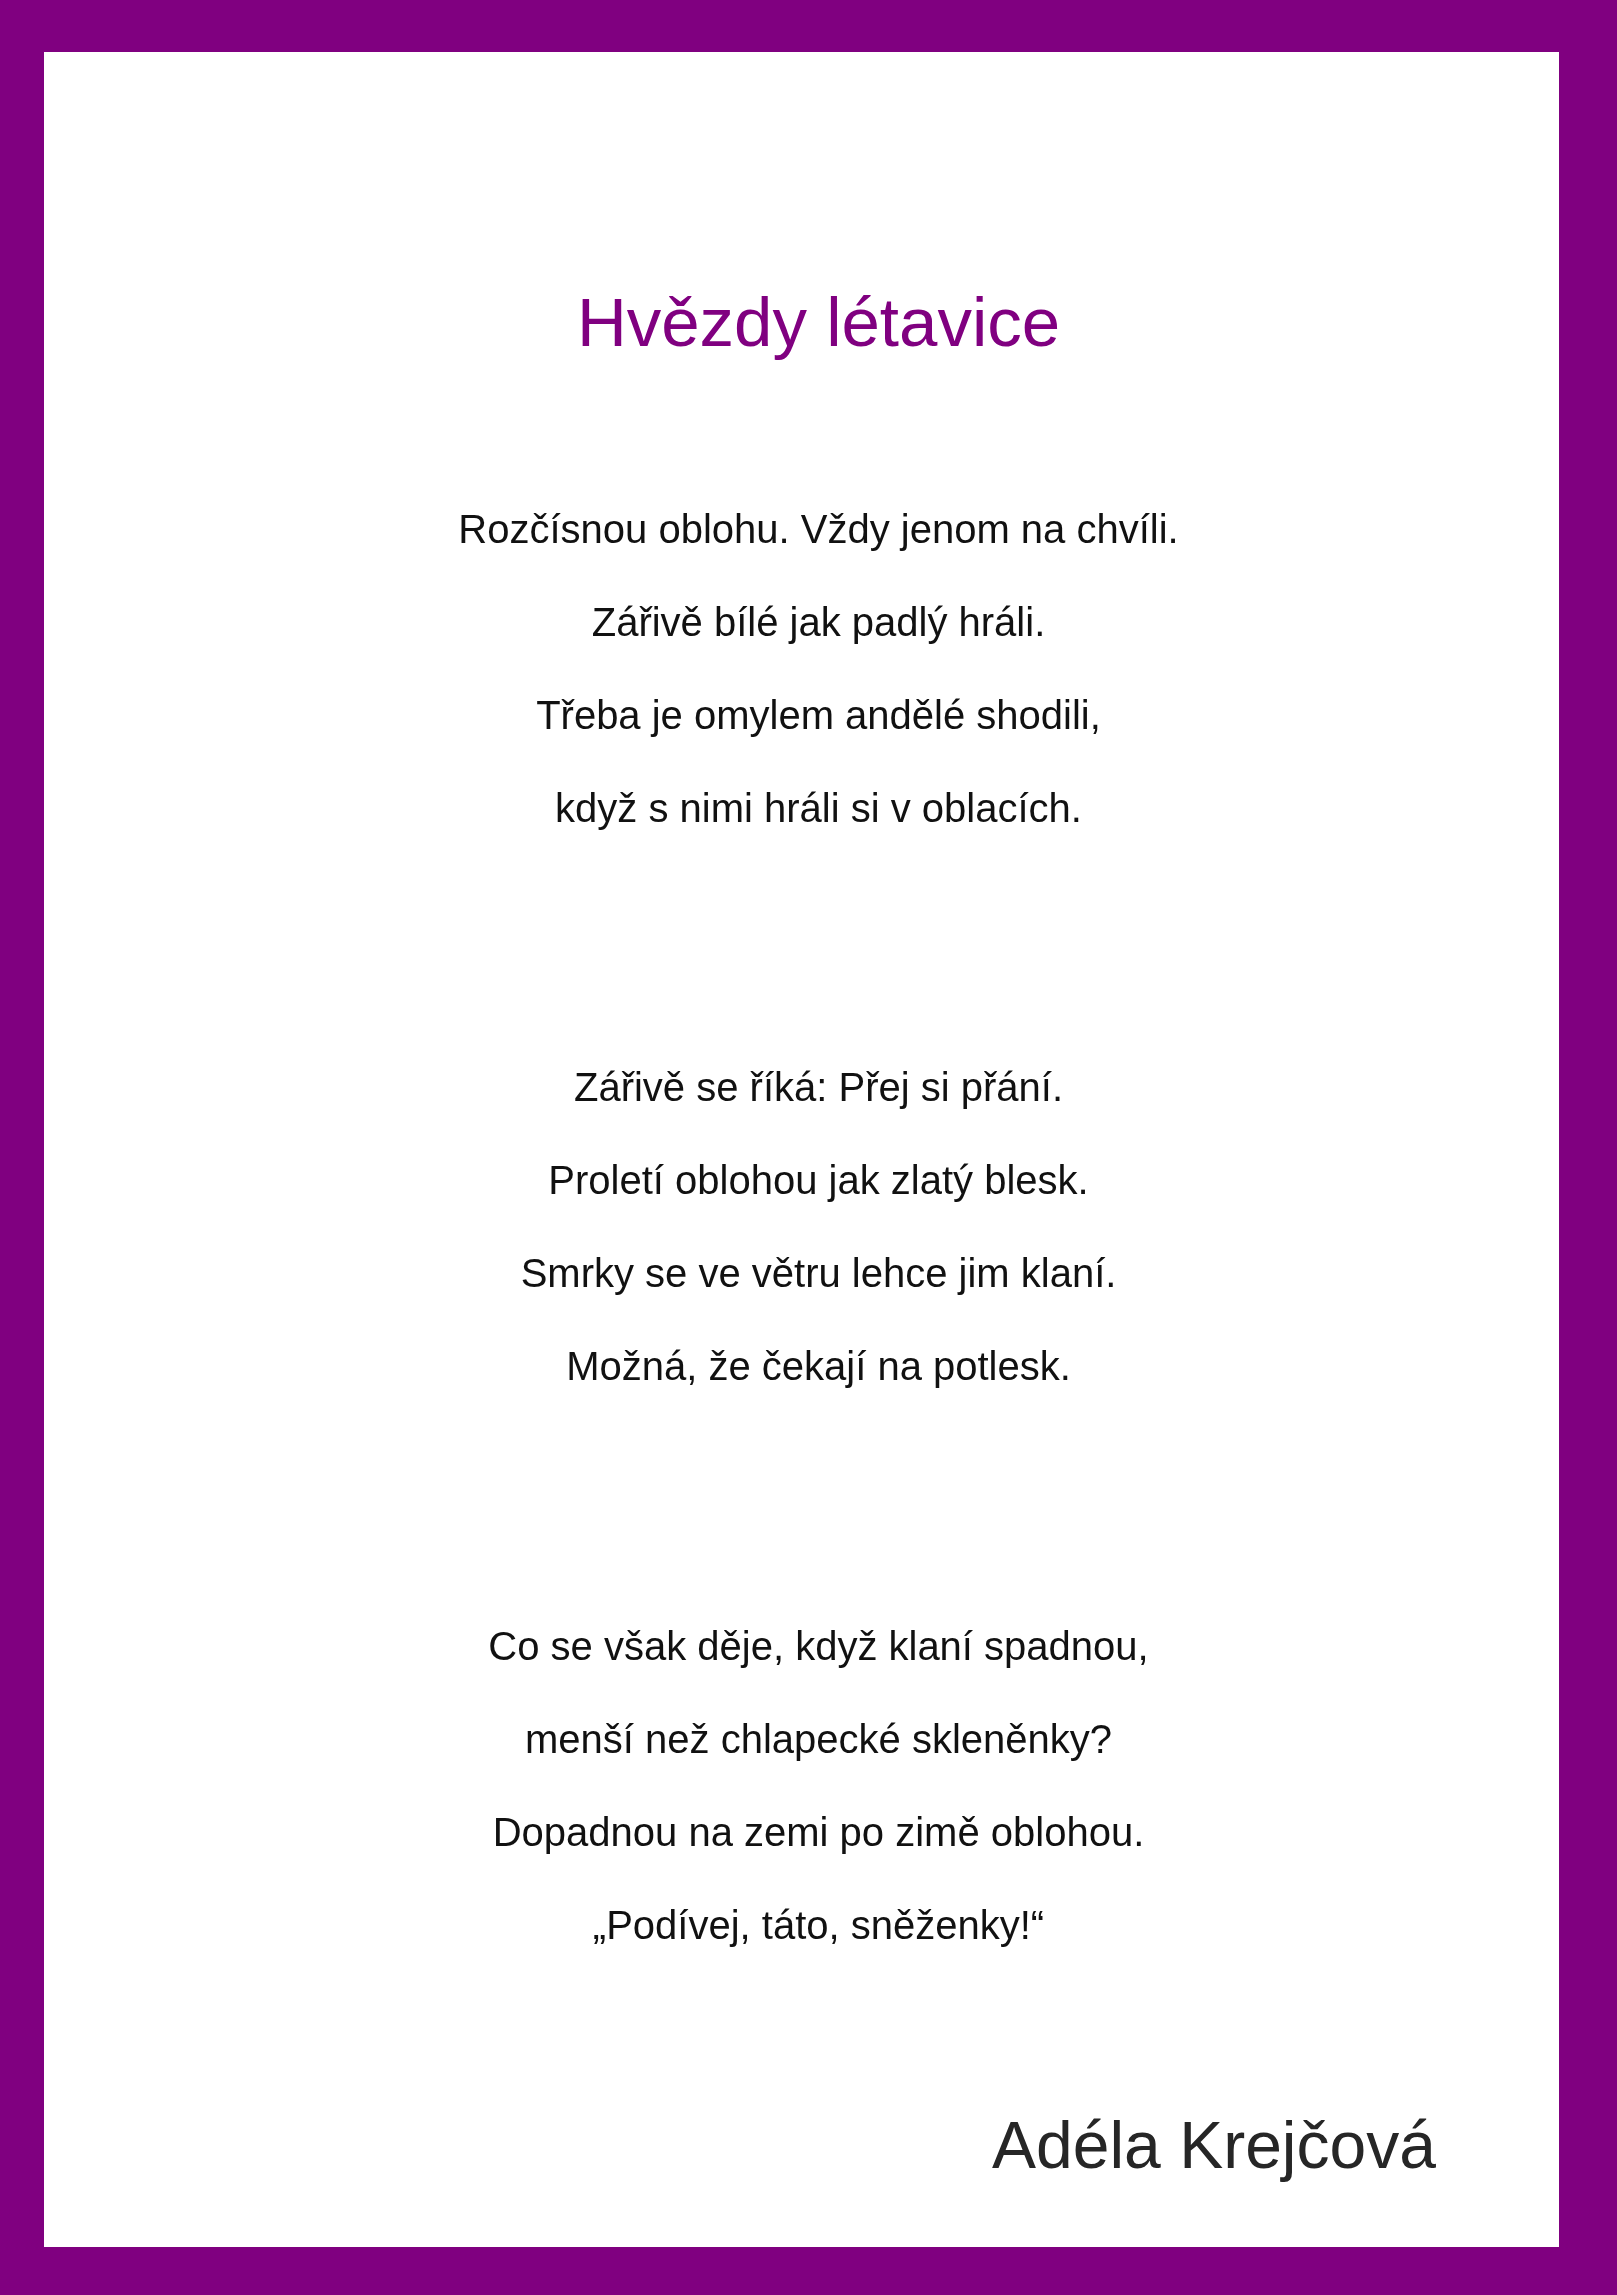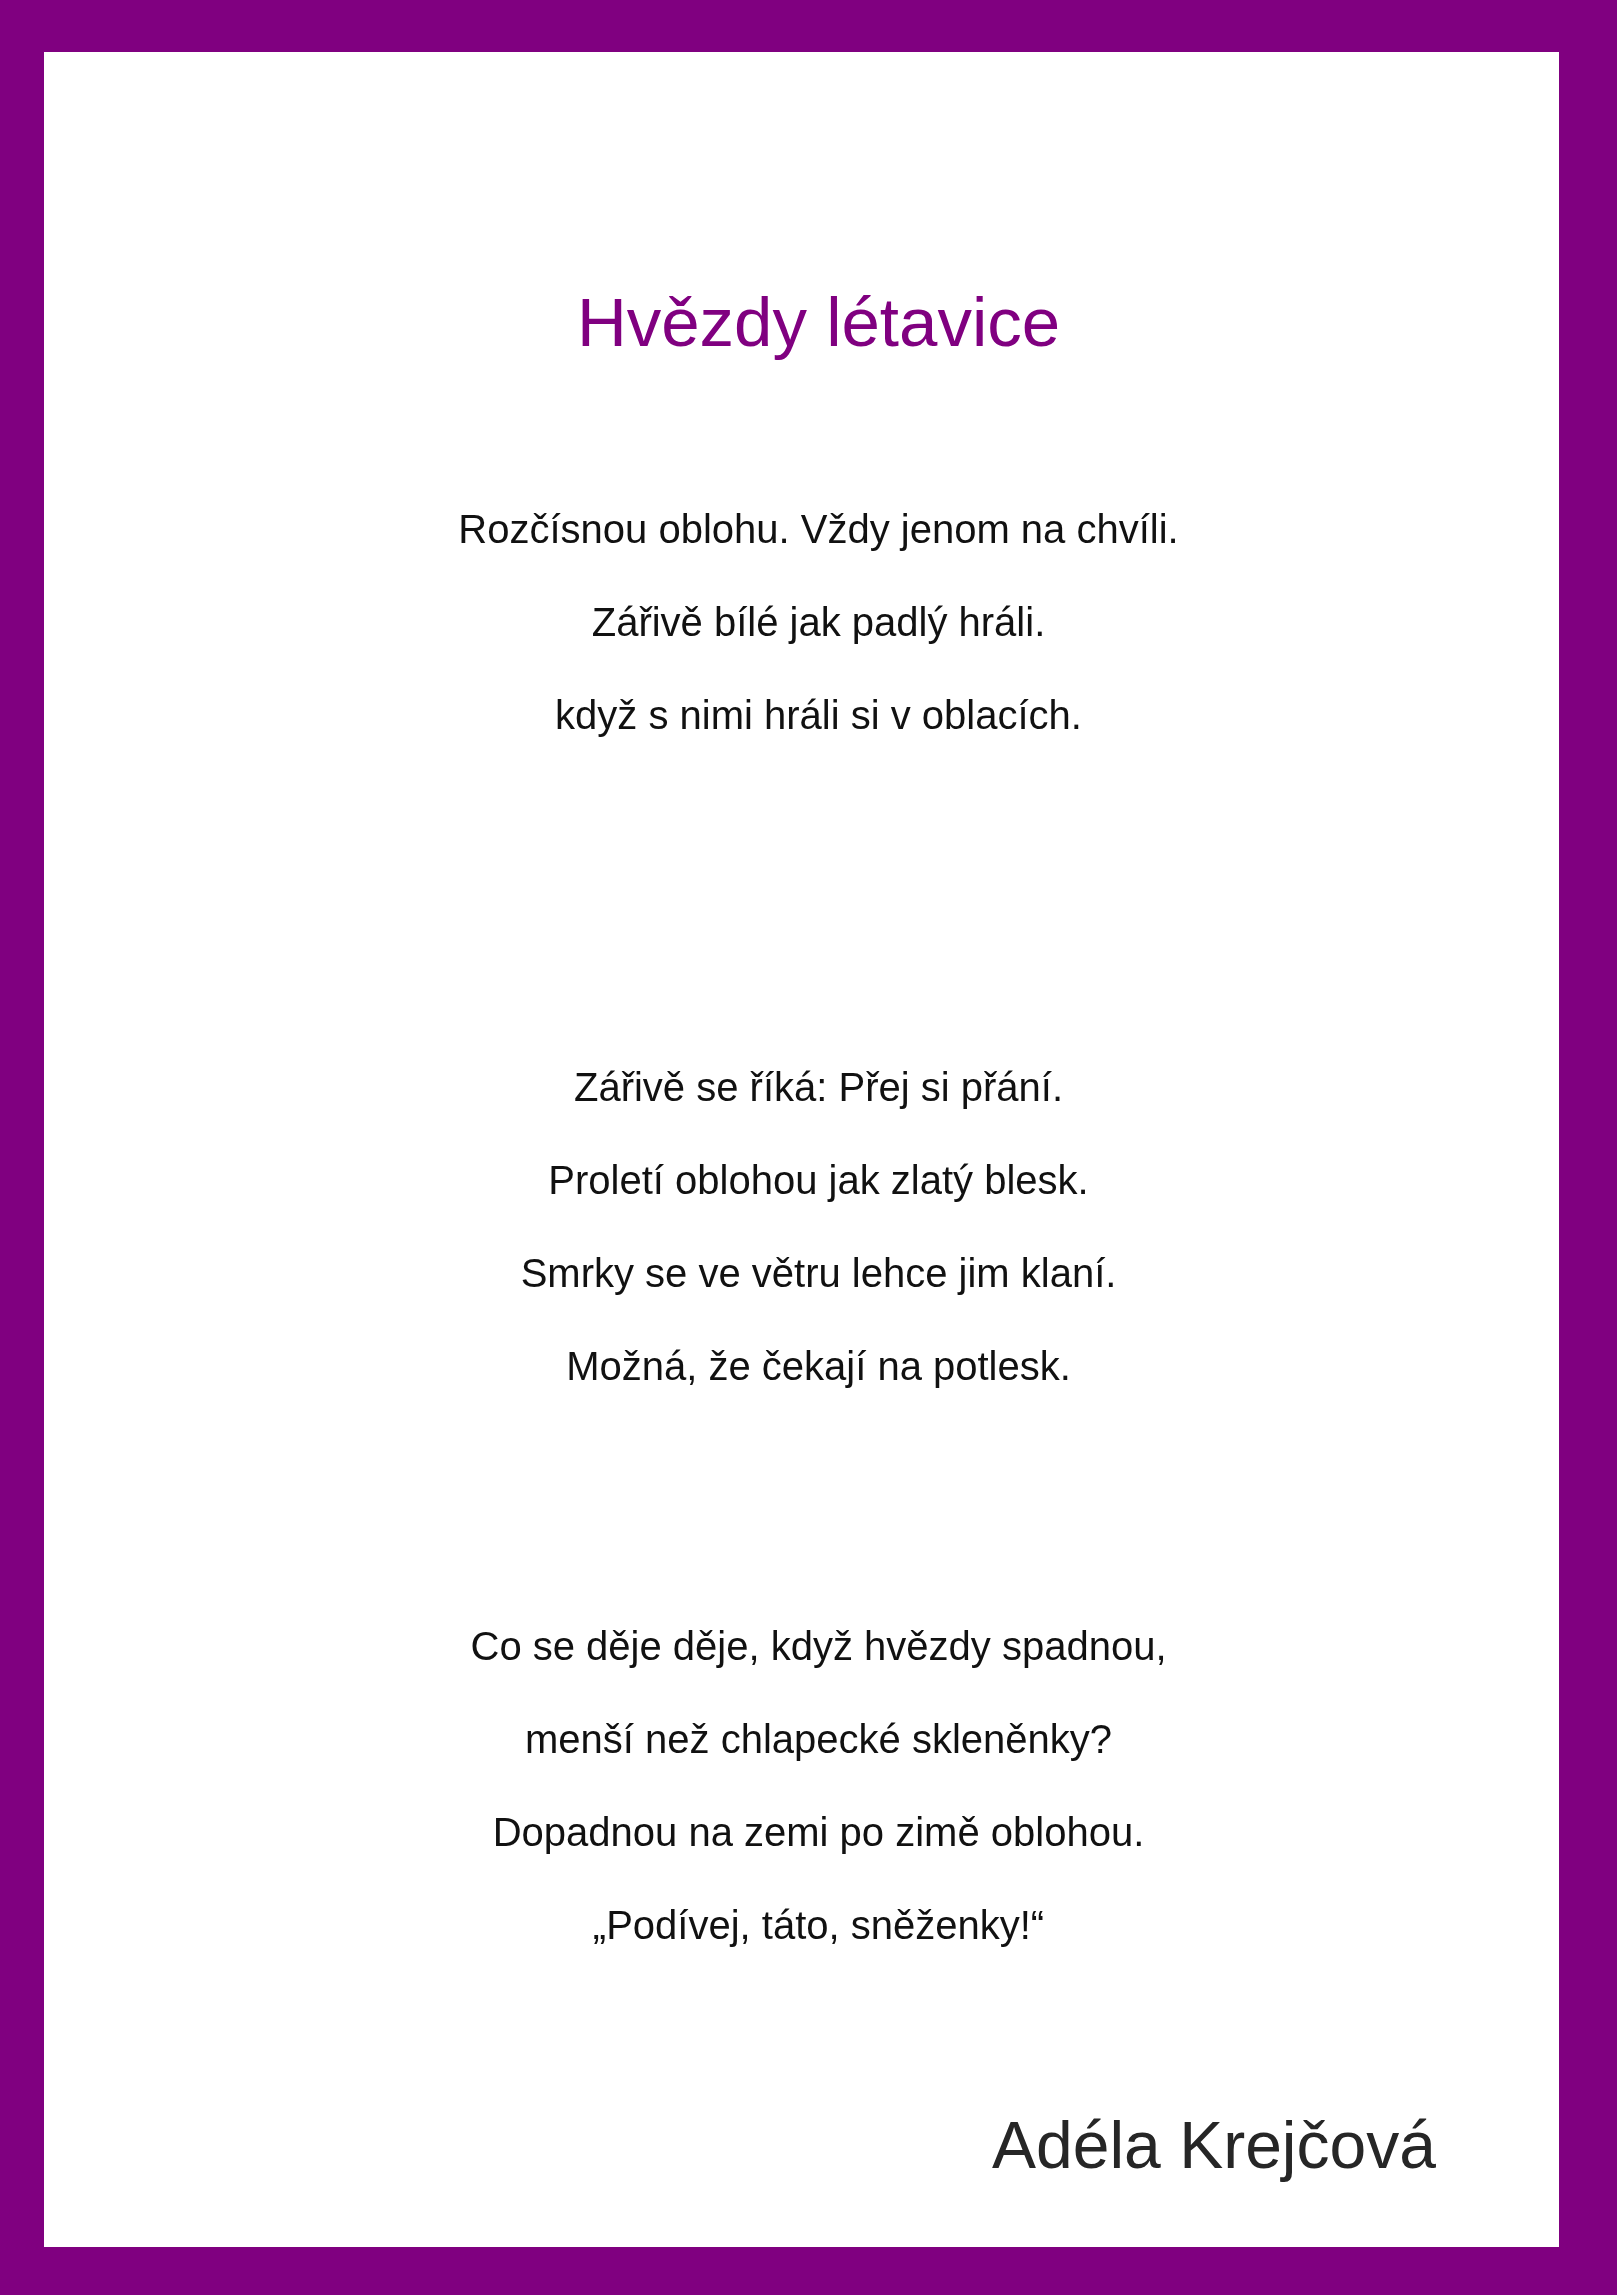--- a/index.html
+++ b/index.html
@@ -68,31 +68,32 @@
 
 <div class="frame"></div>
 
 <div class="page"></div>
 
 <h1 class="title">Hvězdy létavice</h1>
 
 <div class="stanza stanza-1">
   <span class="line">Rozčísnou oblohu. Vždy jenom na chvíli.</span>
   <span class="line">Zářivě bílé jak padlý hráli.</span>
+  <span class="line">Třeba je omylem andělé shodili,</span>
   <span class="line">když s nimi hráli si v oblacích.</span>
 </div>
 
 <div class="stanza stanza-2">
   <span class="line">Zářivě se říká: Přej si přání.</span>
   <span class="line">Proletí oblohou jak zlatý blesk.</span>
   <span class="line">Smrky se ve větru lehce jim klaní.</span>
   <span class="line">Možná, že čekají na potlesk.</span>
 </div>
 
 <div class="stanza stanza-3">
-  <span class="line">Co se děje děje, když hvězdy spadnou,</span>
+  <span class="line">Co se však děje, když klaní spadnou,</span>
   <span class="line">menší než chlapecké skleněnky?</span>
   <span class="line">Dopadnou na zemi po zimě oblohou.</span>
   <span class="line">„Podívej, táto, sněženky!“</span>
 </div>
 
 <p class="author">Adéla Krejčová</p>
 
 
 </body></html>

